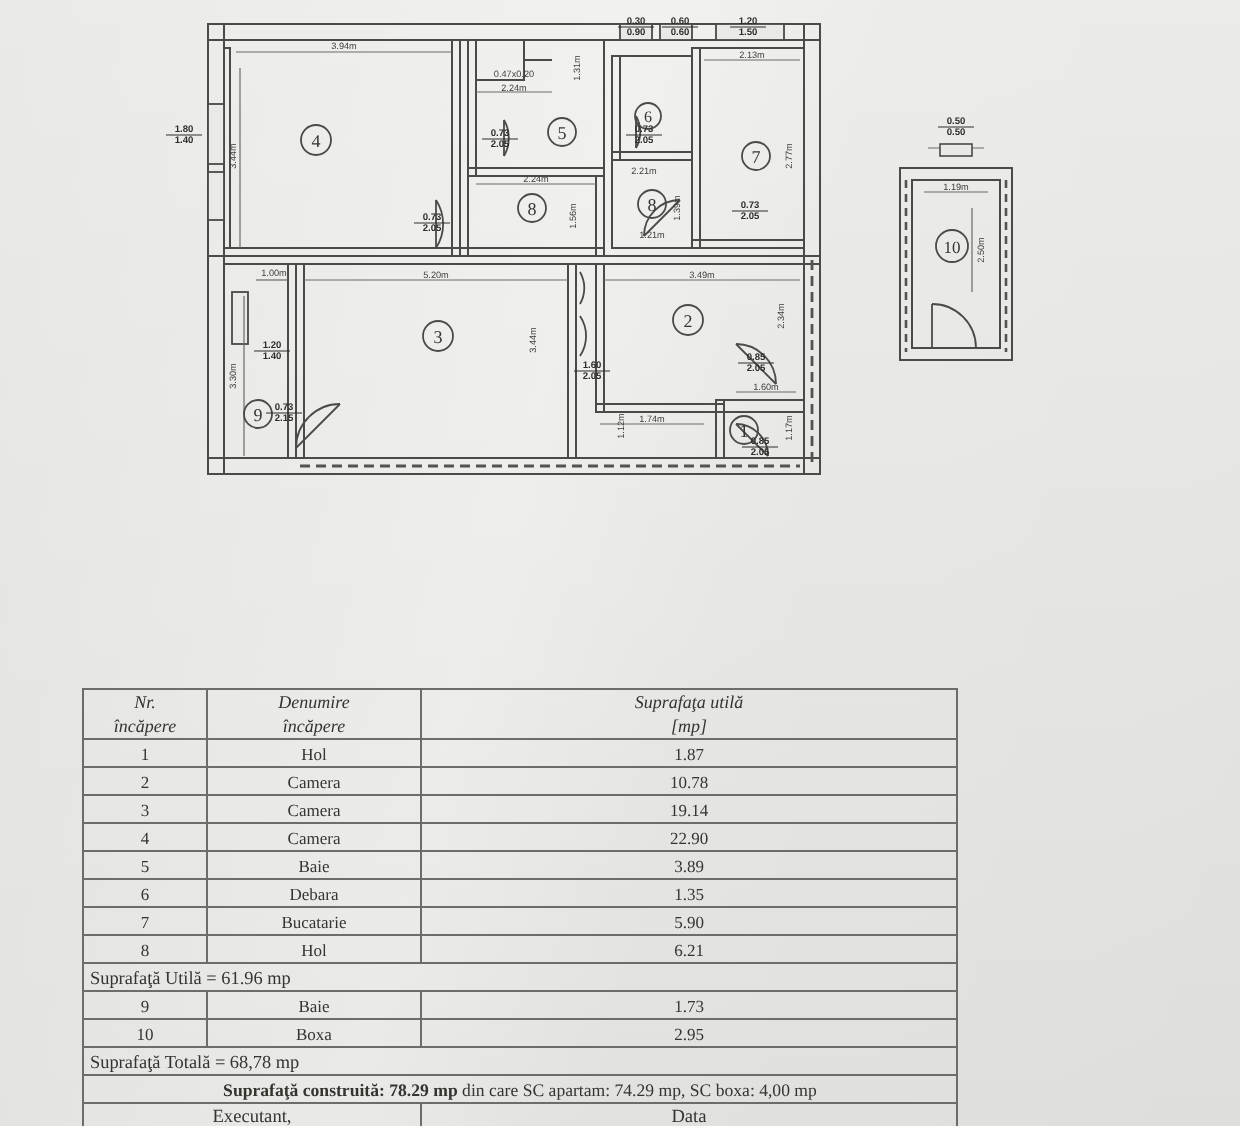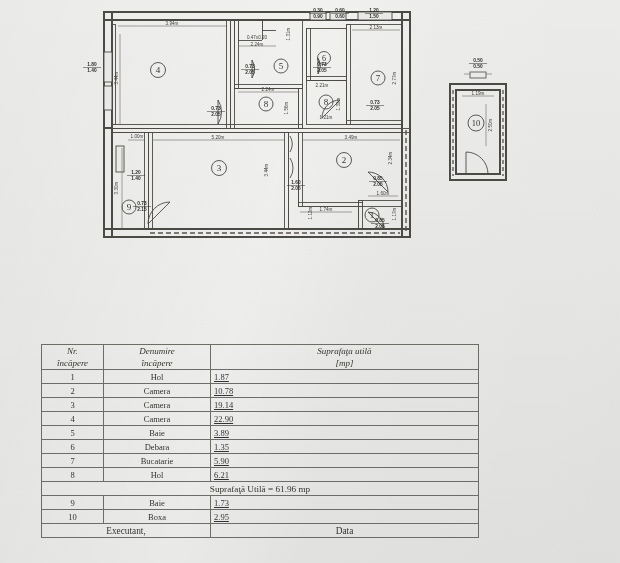--- a/index.html
+++ b/index.html
@@ -41,23 +41,23 @@
   th.hdr{
     text-align:center;
     font-weight:bold;
     font-size:9px;
     height:24px;
     line-height:11px;
     font-style:italic;
   }
   td.nr{width:55px;text-align:center;}
   td.nume{width:100px;text-align:center;padding-left:7px;}
-  td.supr{text-decoration:underline;}
+  td.supr{text-align:center;}
   td.sum{
-    text-align:center;font-weight:bold;font-size:9.2px;height:14px;
+    text-align:left;font-weight:bold;font-size:9.2px;height:14px;
   }
   td.constr{
     text-align:center;font-size:8.8px;height:14px;
   }
   td.constr b{font-weight:bold;}
   td.foot{
     text-align:center;font-weight:bold;font-size:9.3px;height:16px;
   }
   .t-hdr-nr{width:55px;}
   .t-hdr-nume{width:100px;}
@@ -401,19 +401,25 @@
         <td class="nr">9</td>
         <td class="nume">Baie</td>
         <td class="supr">1.73</td>
       </tr>
       <tr>
         <td class="nr">10</td>
         <td class="nume">Boxa</td>
         <td class="supr">2.95</td>
       </tr>
       <tr>
+        <td class="sum" colspan="3">Suprafaţă Totală = 68,78  mp</td>
+      </tr>
+      <tr>
+        <td class="constr" colspan="3"><b>Suprafaţă construită: 78.29 mp</b><span> din care SC apartam: 74.29 mp, SC boxa: 4,00 mp</span></td>
+      </tr>
+      <tr>
         <td class="foot" colspan="2">Executant,</td>
         <td class="foot">Data</td>
       </tr>
 
     </tbody>
   </table>
 </div>
 
 </body></html>

